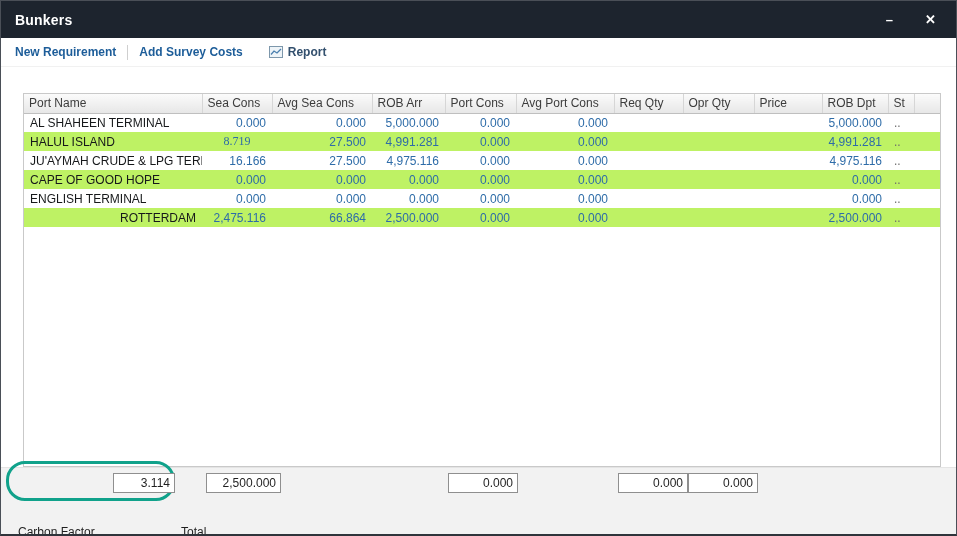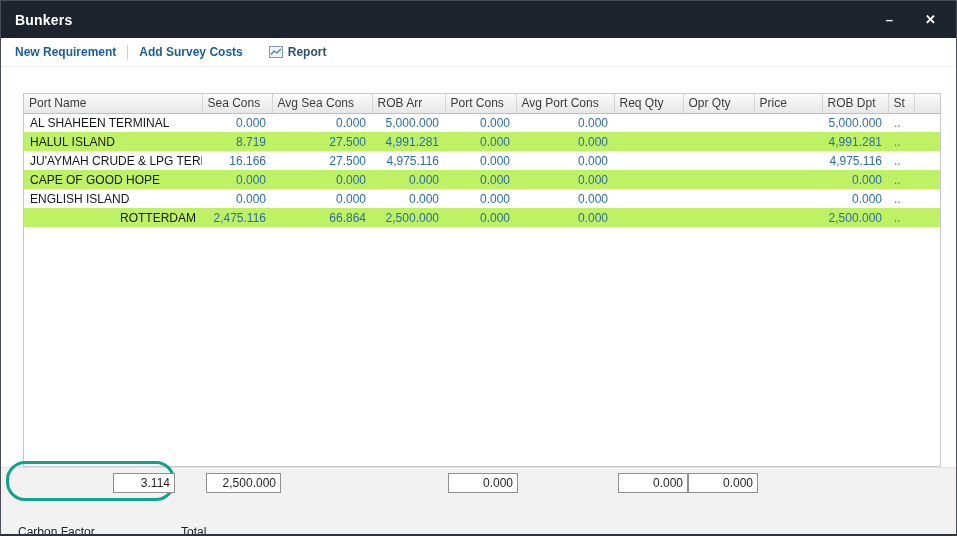--- a/index.html
+++ b/index.html
@@ -102,21 +102,21 @@
             <td style="text-align: right;">0.000</td>
             <td style="text-align: right;"></td>
             <td style="text-align: right;"></td>
             <td style="text-align: right;"></td>
             <td style="text-align: right;">5,000.000</td>
             <td class="st" style="text-align: left;">..</td>
             <td></td>
           </tr>
           <tr class="alt">
             <td class="port" style="text-align: left;">HALUL ISLAND</td>
-            <td style="text-align: right;">8.719</td>
+            <td style="text-align: center; font-family: Liberation Serif, serif;">8.719</td>
             <td style="text-align: right;">27.500</td>
             <td style="text-align: right;">4,991.281</td>
             <td style="text-align: right;">0.000</td>
             <td style="text-align: right;">0.000</td>
             <td style="text-align: right;"></td>
             <td style="text-align: right;"></td>
             <td style="text-align: right;"></td>
             <td style="text-align: right;">4,991.281</td>
             <td class="st" style="text-align: left;">..</td>
             <td></td>
@@ -143,21 +143,21 @@
             <td style="text-align: right;">0.000</td>
             <td style="text-align: right;">0.000</td>
             <td style="text-align: right;"></td>
             <td style="text-align: right;"></td>
             <td style="text-align: right;"></td>
             <td style="text-align: right;">0.000</td>
             <td class="st" style="text-align: left;">..</td>
             <td></td>
           </tr>
           <tr>
-            <td class="port" style="text-align: left;">ENGLISH ISLAND</td>
+            <td class="port" style="text-align: left;">ENGLISH TERMINAL</td>
             <td style="text-align: right;">0.000</td>
             <td style="text-align: right;">0.000</td>
             <td style="text-align: right;">0.000</td>
             <td style="text-align: right;">0.000</td>
             <td style="text-align: right;">0.000</td>
             <td style="text-align: right;"></td>
             <td style="text-align: right;"></td>
             <td style="text-align: right;"></td>
             <td style="text-align: right;">0.000</td>
             <td class="st" style="text-align: left;">..</td>

